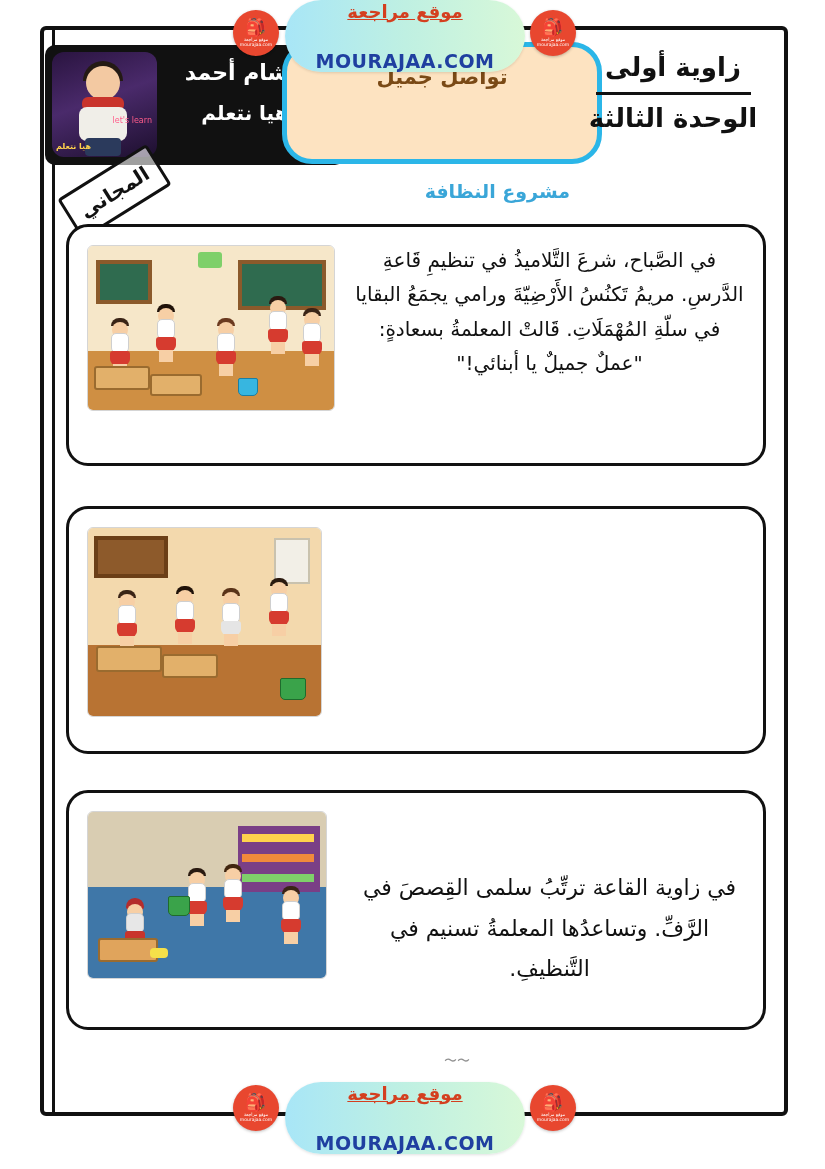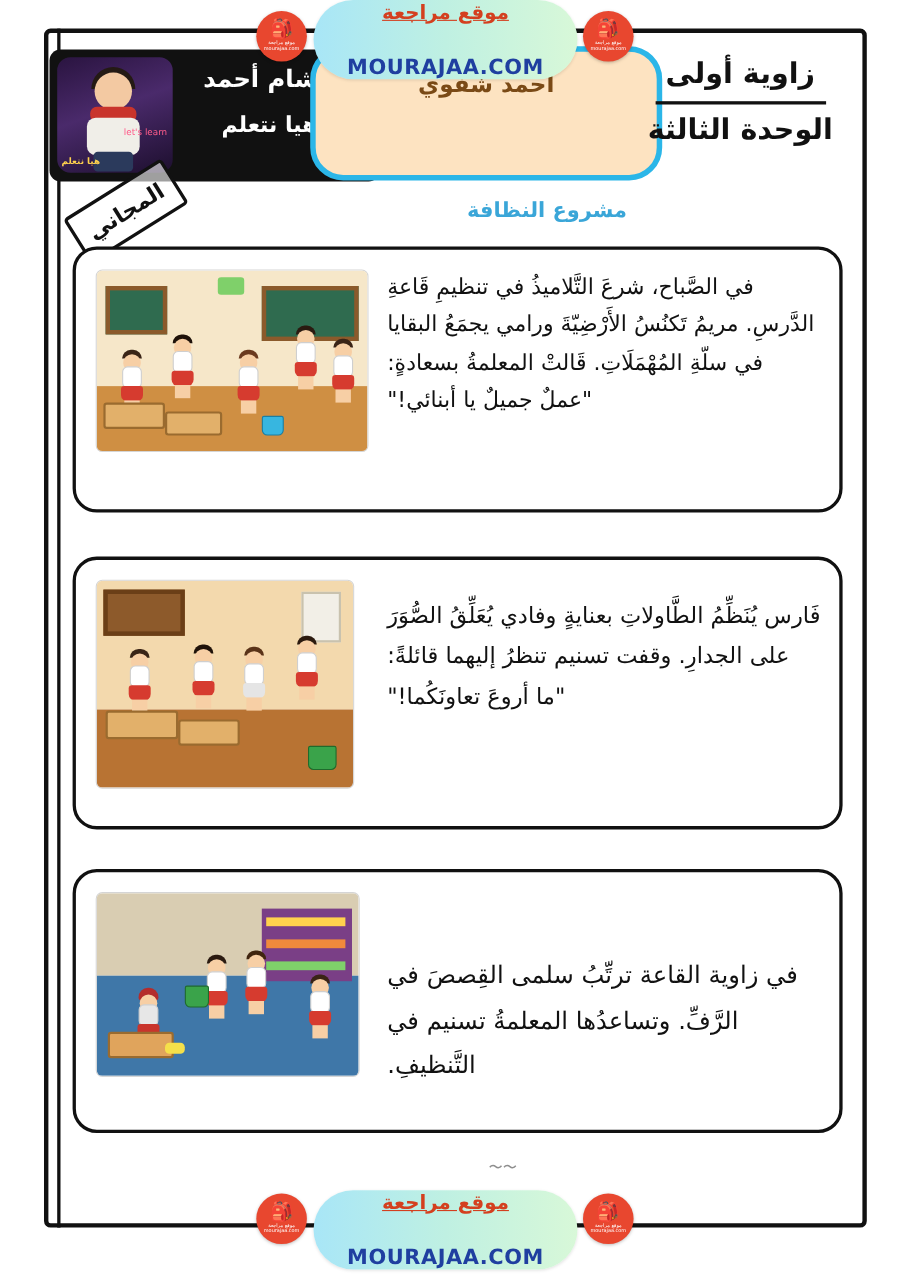--- a/index.html
+++ b/index.html
@@ -156,21 +156,21 @@
     background: #ffffff;
   }
   #card1 { top: 224px; height: 242px; }
   #card2 { top: 506px; height: 248px; }
   #card3 { top: 790px; height: 240px; }
 
   .card .text {
     position: absolute;
     right: 16px; top: 16px;
     width: 395px;
-    text-align: left;
+    text-align: center;
     font-size: 20px;
     line-height: 1.72;
     color: #111;
     direction: rtl;
   }
   #card2 .text { font-size: 20.5px; line-height: 1.8; top: 32px; }
   #card3 .text { font-size: 22px; line-height: 1.85; top: 36px; margin-top: 39px; }
 
   .card .illus {
     position: absolute;
@@ -259,21 +259,21 @@
     <div class="tag">هيا نتعلم</div>
     <div class="tag2">let's learn</div>
   </div>
 
   <div class="header-names">
     <div class="n1">هشام أحمد</div>
     <div class="n2">هيا نتعلم</div>
   </div>
 
   <div class="header-center-box">
-    <div class="c2">أحمد شفوي</div>
+    <div class="c2">تواصل جميل</div>
   </div>
 
   <div class="header-right">
     <div class="r1">زاوية أولى</div>
     <div class="hr-line"></div>
     <div class="r2">الوحدة الثالثة</div>
   </div>
 
   <div class="subtitle">مشروع النظافة</div>
 
@@ -327,22 +327,20 @@
             <div class="legs"></div>
         </div>
         <div class="desk" style="left:6px;top:120px;width:56px;height:24px;"></div>
         <div class="desk" style="left:62px;top:128px;width:52px;height:22px;"></div>
         <div class="bucket" style="left:150px;top:132px;width:20px;height:18px;"></div>
       </div>
     </div>
   </div>
 
   <div class="card" id="card2">
-    <div class="text">فَارس يُنَظِّمُ الطَّاولاتِ بعنايةٍ وفادي يُعَلِّقُ الصُّوَرَ على الجدارِ.
-وقفت تسنيم تنظرُ إليهما قائلةً: "ما أروعَ تعاونَكُما!"</div>
     <div class="illus">
       <div class="scene">
         <div class="sc-wall" style="height:62%;background:#f3d9ad;"></div>
         <div class="sc-floor" style="height:38%;background:#b87333;"></div>
         <div class="board" style="left:6px;top:8px;width:74px;height:42px;background:#8d5a2b;border-color:#6b3f17;"></div>
         <div style="position:absolute;left:186px;top:10px;width:36px;height:46px;background:#f2efe7;border:2px solid #c9c2ae;"></div>
         <div class="kid" style="left:26px;top:62px;width:26px;height:70px;">
           <div class="hair"></div>
             <div class="head" style="top:4px;"></div>
           <div class="torso"></div>

